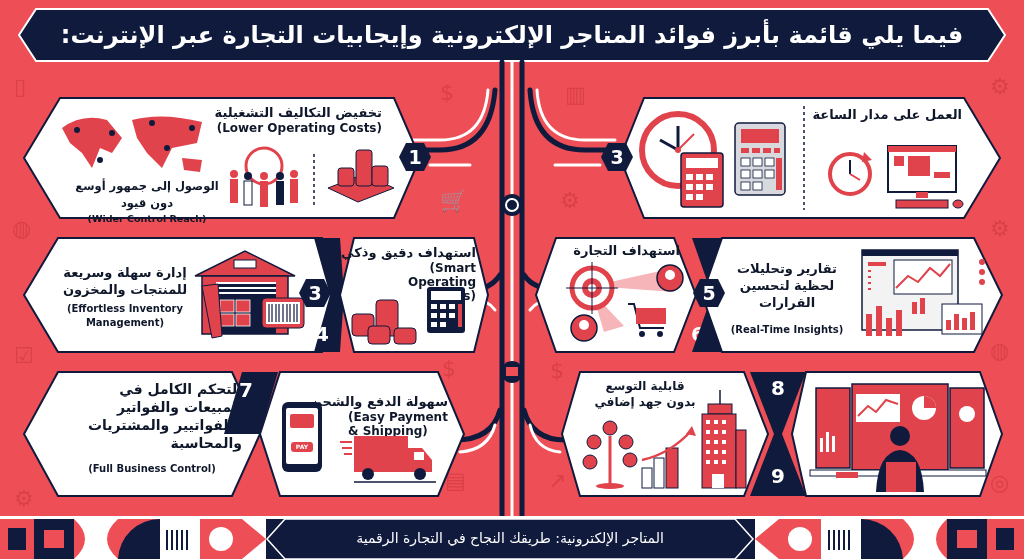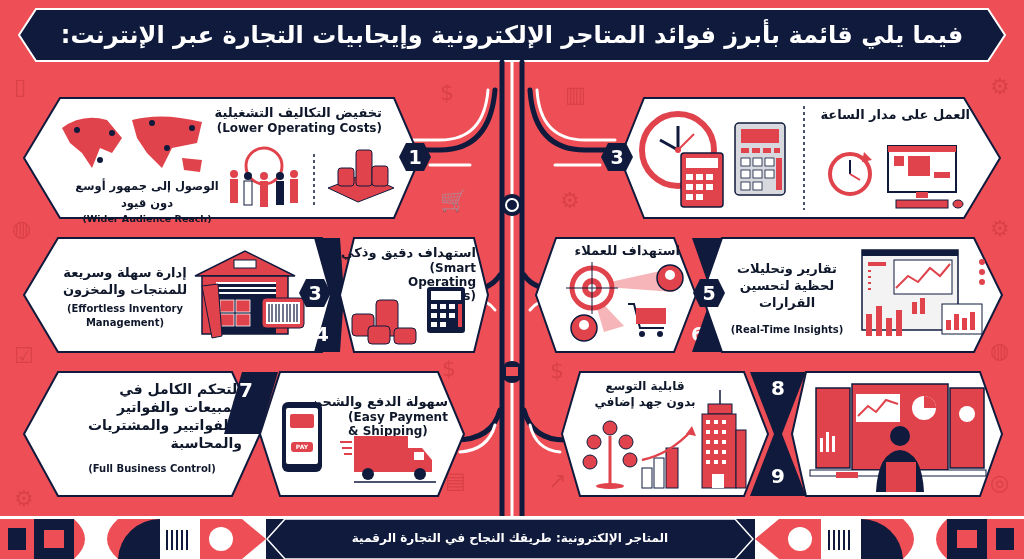--- a/index.html
+++ b/index.html
@@ -20,21 +20,21 @@
   .ptext .en { font-size: 12px; line-height: 14px; direction: ltr; unicode-bidi: plaintext; }
   .num { position: absolute; color: #fff; font-weight: bold; font-size: 20px; text-align: center; }
   .badge { position: absolute; width: 34px; height: 30px; }
   .badge svg { position: absolute; inset: 0; }
   .badge span { position: absolute; inset: 0; display: flex; align-items: center; justify-content: center; color: #fff; font-weight: bold; font-size: 19px; }
   .ill { position: absolute; }
   
   .footer { position: absolute; left: 0; top: 516px; width: 1024px; height: 43px; background: #0f1a3d; }
   .footer-tiles { position: absolute; inset: 0; }
   .footer-banner { position: absolute; left: 265px; top: 516px; width: 490px; height: 43px; }
-  .footer-text { position: absolute; inset: 0; display: flex; align-items: center; justify-content: center; color: #fff; font-weight: bold; font-size: 12px; direction: rtl; }
+  .footer-text { position: absolute; inset: 0; display: flex; align-items: center; justify-content: center; color: #fff; font-weight: normal; font-size: 14px; direction: rtl; }
 </style>
 </head>
 <body>
 
 <div class="bg-icon" style="left:14px;top:76px;">▯</div>
 <div class="bg-icon" style="left:12px;top:218px;">◍</div>
 <div class="bg-icon" style="left:14px;top:345px;">☑</div>
 <div class="bg-icon" style="left:14px;top:488px;">⚙</div>
 <div class="bg-icon" style="left:440px;top:82px;">$</div>
 <div class="bg-icon" style="left:565px;top:84px;">▥</div>
@@ -103,21 +103,21 @@
         <circle cx="25" cy="22" r="3"></circle>
         <circle cx="60" cy="25" r="3"></circle>
         <circle cx="100" cy="15" r="3"></circle>
         <circle cx="140" cy="20" r="3"></circle>
         <circle cx="115" cy="40" r="3"></circle>
         <circle cx="48" cy="52" r="3"></circle>
       </g>
   </svg>
   <div class="ptext" style="left:40px;top:82px;width:170px;text-align:center;">
     <div class="ar" style="font-size:11.5px;text-align:center;">الوصول إلى جمهور أوسع دون قيود</div>
-    <div class="en" style="font-size:9.5px;text-align:center;">(Wider Audience Reach)</div>
+    <div class="en" style="font-size:9.5px;text-align:center;">(Wider Control Reach)</div>
   </div>
   <svg class="ill" style="left:202px;top:50px;" width="80" height="64" viewBox="0 0 80 64">
     <circle cx="40" cy="20" r="18" fill="none" stroke="#e0434b" stroke-width="3"></circle>
     <g>
         <circle cx="10" cy="28" r="4" fill="#e0434b"></circle>
         <rect x="6" y="33" width="8" height="24" fill="#e0434b"></rect>
     <circle cx="24" cy="30" r="4" fill="#0f1a3d"></circle>
         <rect x="20" y="35" width="8" height="24" fill="#fff" stroke="#0f1a3d"></rect>
     <circle cx="40" cy="30" r="4" fill="#e0434b"></circle>
         <rect x="36" y="35" width="8" height="26" fill="#e0434b"></rect>
@@ -183,21 +183,21 @@
         <rect x="19" y="36" width="9" height="8"></rect>
         <rect x="31" y="36" width="9" height="8"></rect>
         <rect x="7" y="48" width="9" height="8"></rect>
         <rect x="19" y="48" width="9" height="8"></rect>
         <rect x="31" y="48" width="9" height="8"></rect>
         <rect x="7" y="60" width="9" height="8"></rect>
         <rect x="19" y="60" width="9" height="8"></rect>
       </g>
     <rect x="42" y="36" width="6" height="32" fill="#e0434b"></rect>
   </svg>
-  <div class="ptext" style="right:32px;top:10px;width:170px;">
+  <div class="ptext" style="right:40px;top:10px;width:170px;">
     <div class="ar">العمل على مدار الساعة</div>
   </div>
   <svg class="ill" style="left:206px;top:52px;" width="52" height="52" viewBox="0 0 52 52">
     <circle cx="26" cy="26" r="20" fill="#fff" stroke="#e0434b" stroke-width="4"></circle>
     <line x1="26" y1="26" x2="26" y2="12" stroke="#0f1a3d" stroke-width="2"></line>
     <line x1="26" y1="26" x2="36" y2="32" stroke="#e0434b" stroke-width="2"></line>
     <polygon points="40,4 48,12 38,14" fill="#e0434b"></polygon>
   </svg>
   <svg class="ill" style="left:268px;top:48px;" width="80" height="68" viewBox="0 0 80 68">
     <rect x="2" y="2" width="68" height="46" fill="#fff" stroke="#0f1a3d" stroke-width="2"></rect>
@@ -299,21 +299,21 @@
     </svg>
   <span>3</span>
 </div>
 <div class="num" style="left:312px;top:322px;width:20px;">4</div>
 
 <div class="panel" style="left:534px;top:236px;width:174px;height:118px;">
   <svg class="shape" width="174" height="118" viewBox="0 0 174 118">
     <polygon points="22,2 140,2 162,59 140,116 22,116 2,59" fill="#fff" stroke="#0f1a3d" stroke-width="2"></polygon>
   </svg>
   <div class="ptext" style="right:28px;top:6px;width:120px;">
-    <div class="ar">استهداف للعملاء</div>
+    <div class="ar">استهداف التجارة</div>
   </div>
   <svg class="ill" style="left:30px;top:26px;" width="130" height="84" viewBox="0 0 130 84">
     <polygon points="28,24 110,6 110,30" fill="#f6b5b8"></polygon>
     <polygon points="28,30 40,70 60,64" fill="#f6b5b8"></polygon>
     <circle cx="28" cy="26" r="20" fill="#fff" stroke="#e0434b" stroke-width="5"></circle>
     <circle cx="28" cy="26" r="10" fill="#e0434b"></circle>
     <circle cx="28" cy="26" r="4" fill="#fff"></circle>
     <line x1="28" y1="0" x2="28" y2="52" stroke="#0f1a3d" stroke-width="1"></line>
     <line x1="2" y1="26" x2="54" y2="26" stroke="#0f1a3d" stroke-width="1"></line>
     <circle cx="106" cy="16" r="13" fill="#e0434b" stroke="#0f1a3d" stroke-width="1.5"></circle>

